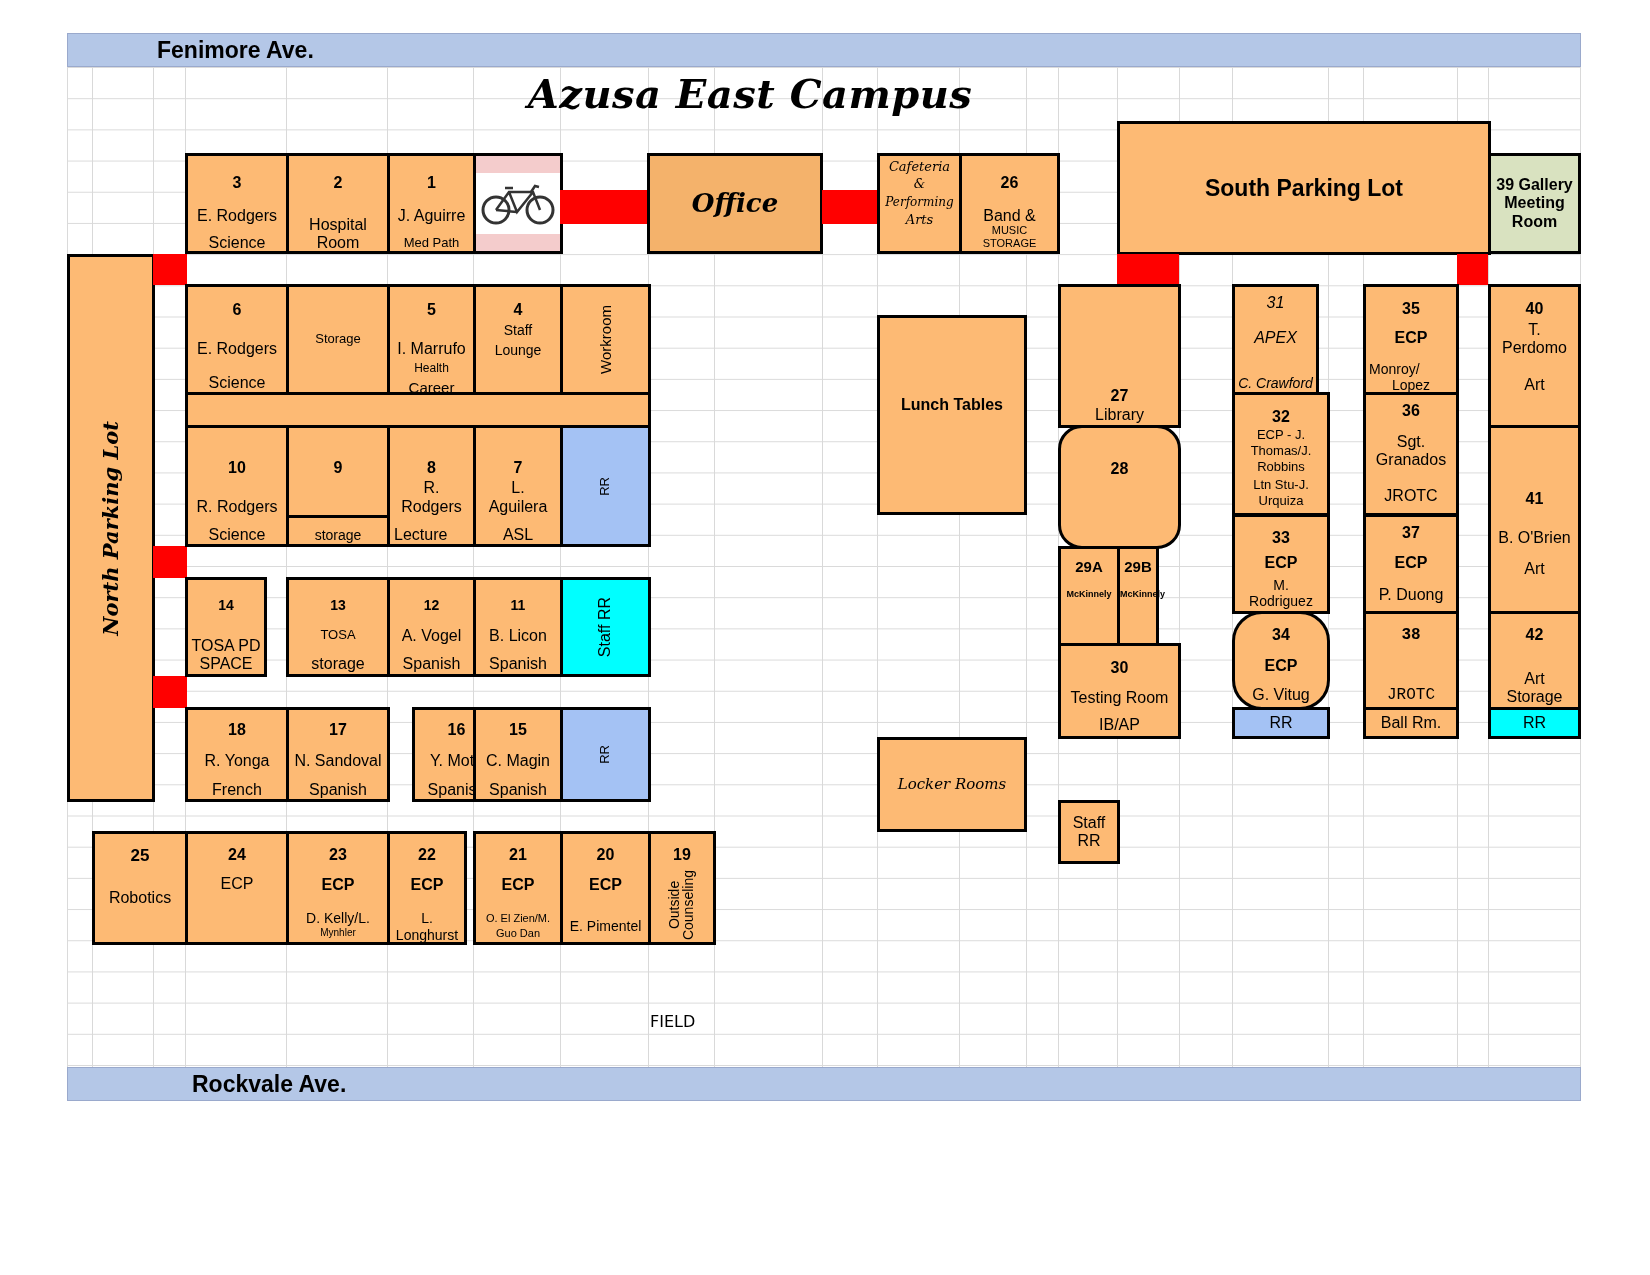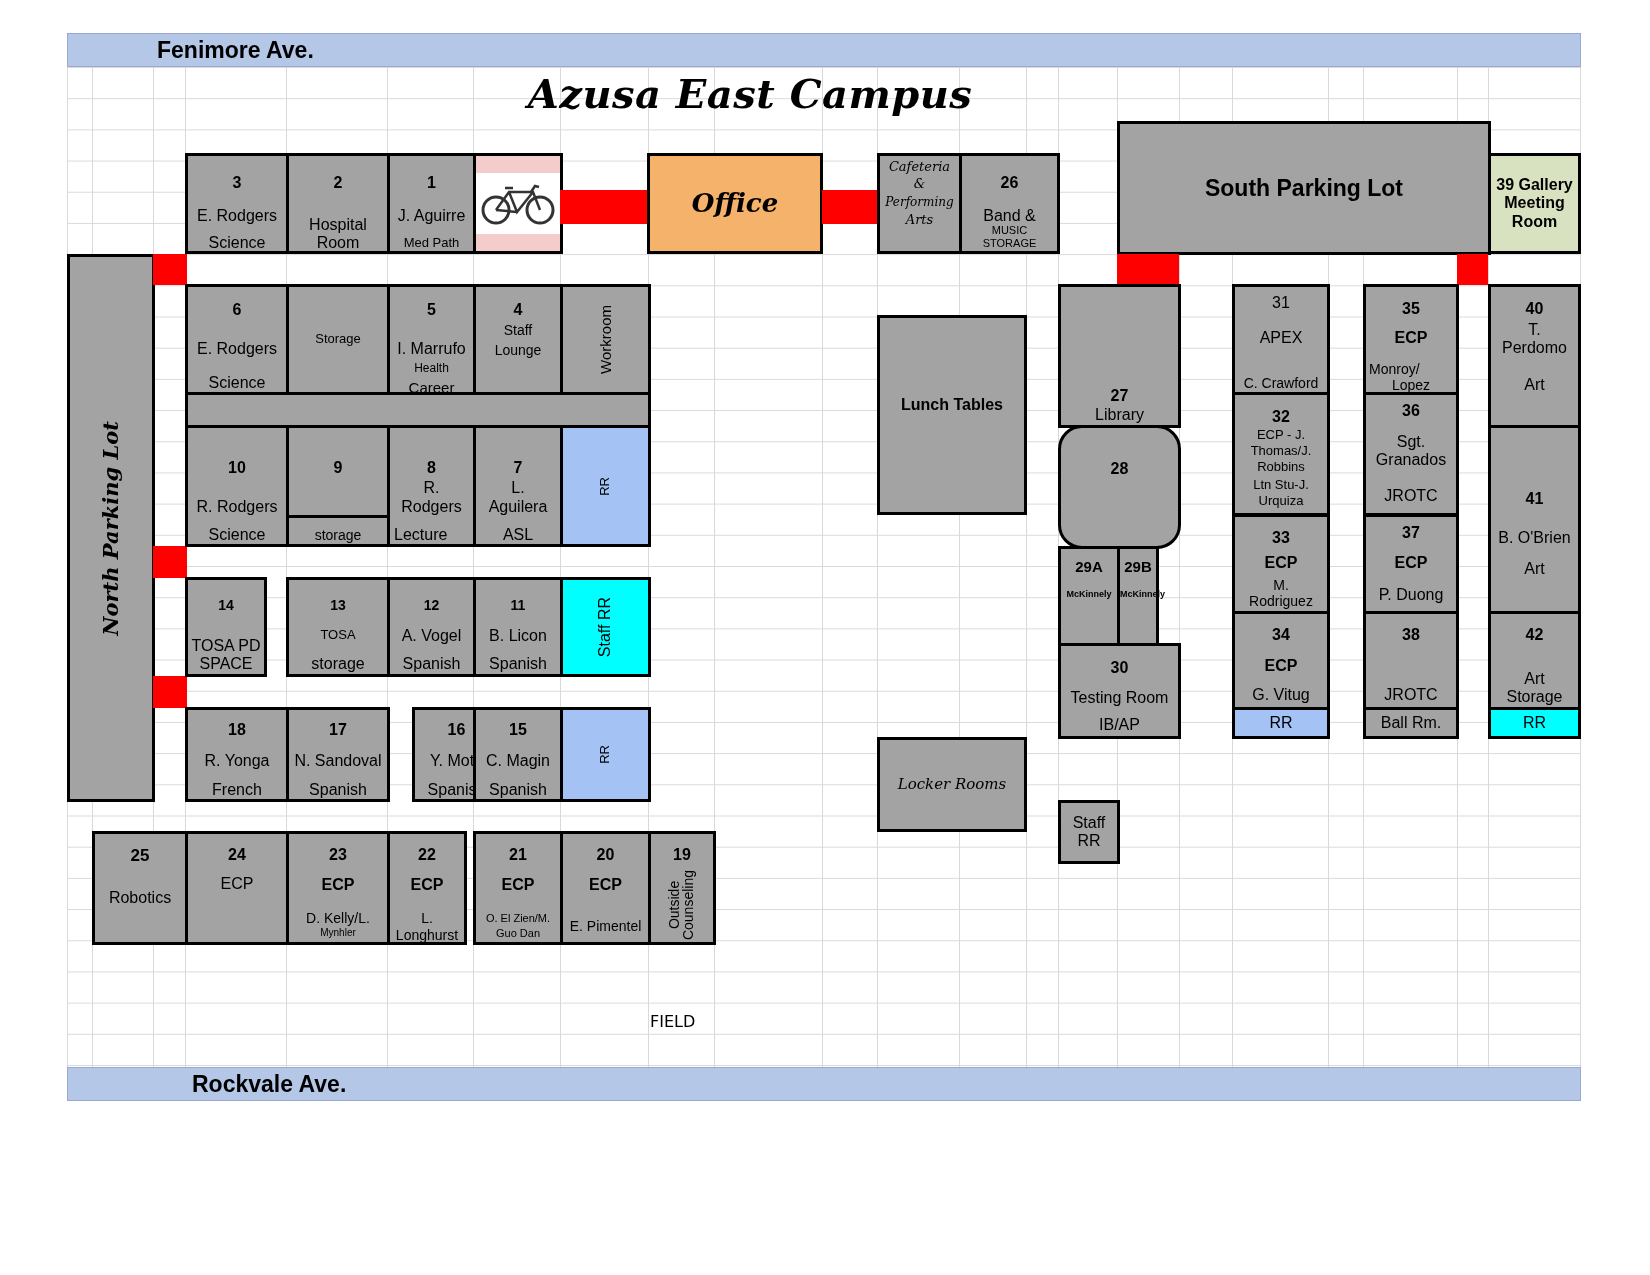--- a/index.html
+++ b/index.html
@@ -6,21 +6,21 @@
   body{width:1650px;height:1275px;position:relative;overflow:hidden;font-family:"Liberation Sans",sans-serif;color:#000;}
   .grid{position:absolute;left:67px;top:67px;width:1514px;height:1000px;
     background-image:
       linear-gradient(to right, #dadada 1px, transparent 1px),
       linear-gradient(to bottom, #dadada 1px, transparent 1px);
     background-size: 1514px 31.2px, 1514px 31.2px;}
   .vline{position:absolute;top:67px;height:1000px;width:1px;background:#d9d9d9;}
   .street{position:absolute;left:67px;width:1514px;height:34px;background:#b4c7e7;border:1px solid #9aa9cc;box-sizing:border-box;}
   .street span{position:absolute;font-family:"Liberation Sans",sans-serif;font-weight:bold;font-size:23px;top:3px;}
   .title{position:absolute;left:420px;width:660px;top:70px;text-align:center;font-family:"DejaVu Serif",serif;font-size:40px;font-style:italic;font-weight:bold;letter-spacing:0.5px;}
-  .box{position:absolute;border:3px solid #000;box-sizing:border-box;background:#a3a3a3;display:flex;flex-direction:column;align-items:center;justify-content:center;text-align:center;line-height:1.15;}
+  .box{position:absolute;border:3px solid #000;box-sizing:border-box;background:#fdba74;display:flex;flex-direction:column;align-items:center;justify-content:center;text-align:center;line-height:1.15;}
   .num{font-weight:bold;font-size:16px;}
   .lbl{font-size:16px;}
   .sm{font-size:13px;}
   .xs{font-size:11px;}
   .bold{font-weight:bold;}
   .red{position:absolute;background:#ff0000;}
   .vert{writing-mode:vertical-rl;transform:rotate(180deg);}
   .abs{position:absolute;left:0;right:0;text-align:center;}
   .script{font-family:"DejaVu Serif",serif;font-style:italic;}
 </style>
@@ -287,40 +287,40 @@
 <div class="box" style="left:1058px;top:643px;width:123px;height:96px;">
   <div class="abs num" style="top:13px">30</div>
   <div class="abs lbl" style="top:43px">Testing Room</div>
   <div class="abs lbl" style="top:70px">IB/AP</div>
 </div>
 <div class="box" style="left:1058px;top:800px;width:62px;height:64px;">
   <div class="lbl">Staff</div>
   <div class="lbl">RR</div>
 </div>
 
-<div class="box" style="left:1232px;top:284px;width:98px;height:111px;">
+<div class="box" style="left:1232px;top:284px;width:87px;height:111px;font-style:italic;">
   <div class="abs lbl" style="top:7px">31</div>
   <div class="abs lbl" style="top:42px">APEX</div>
   <div class="abs sm" style="top:88px;font-size:14px;">C. Crawford</div>
 </div>
 <div class="box" style="left:1232px;top:392px;width:98px;height:124px;">
   <div class="abs num" style="top:13px">32</div>
   <div class="abs sm" style="top:33px">ECP - J.</div>
   <div class="abs sm" style="top:49px">Thomas/J.</div>
   <div class="abs sm" style="top:65px">Robbins</div>
   <div class="abs sm" style="top:83px">Ltn Stu-J.</div>
   <div class="abs sm" style="top:99px">Urquiza</div>
 </div>
 <div class="box" style="left:1232px;top:514px;width:98px;height:100px;">
   <div class="abs num" style="top:12px">33</div>
   <div class="abs lbl bold" style="top:37px">ECP</div>
   <div class="abs sm" style="top:60px;font-size:14px;">M.</div>
   <div class="abs sm" style="top:76px;font-size:14px;">Rodriguez</div>
 </div>
-<div class="box" style="left:1232px;top:611px;width:98px;height:99px;">
+<div class="box" style="left:1232px;top:611px;width:98px;height:99px;border-radius:30px;">
   <div class="abs num" style="top:12px">34</div>
   <div class="abs lbl bold" style="top:43px">ECP</div>
   <div class="abs lbl" style="top:72px">G. Vitug</div>
 </div>
 <div class="box" style="left:1232px;top:707px;width:98px;height:32px;background:#a4c2f4;">
   <span class="lbl">RR</span>
 </div>
 
 <div class="box" style="left:1363px;top:284px;width:96px;height:111px;">
   <div class="abs num" style="top:13px">35</div>
@@ -332,21 +332,21 @@
   <div class="abs num" style="top:7px">36</div>
   <div class="abs lbl" style="top:38px">Sgt.</div>
   <div class="abs lbl" style="top:56px">Granados</div>
   <div class="abs lbl" style="top:92px">JROTC</div>
 </div>
 <div class="box" style="left:1363px;top:514px;width:96px;height:100px;">
   <div class="abs num" style="top:7px">37</div>
   <div class="abs lbl bold" style="top:37px">ECP</div>
   <div class="abs lbl" style="top:69px">P. Duong</div>
 </div>
-<div class="box" style="left:1363px;top:611px;width:96px;height:99px;">
+<div class="box" style="left:1363px;top:611px;width:96px;height:99px;font-family:Liberation Mono, monospace;">
   <div class="abs num" style="top:12px">38</div>
   <div class="abs lbl" style="top:72px">JROTC</div>
 </div>
 <div class="box" style="left:1363px;top:707px;width:96px;height:32px;">
   <span class="lbl">Ball Rm.</span>
 </div>
 
 <div class="box" style="left:1488px;top:284px;width:93px;height:144px;">
   <div class="abs num" style="top:13px">40</div>
   <div class="abs lbl" style="top:34px">T.</div>

